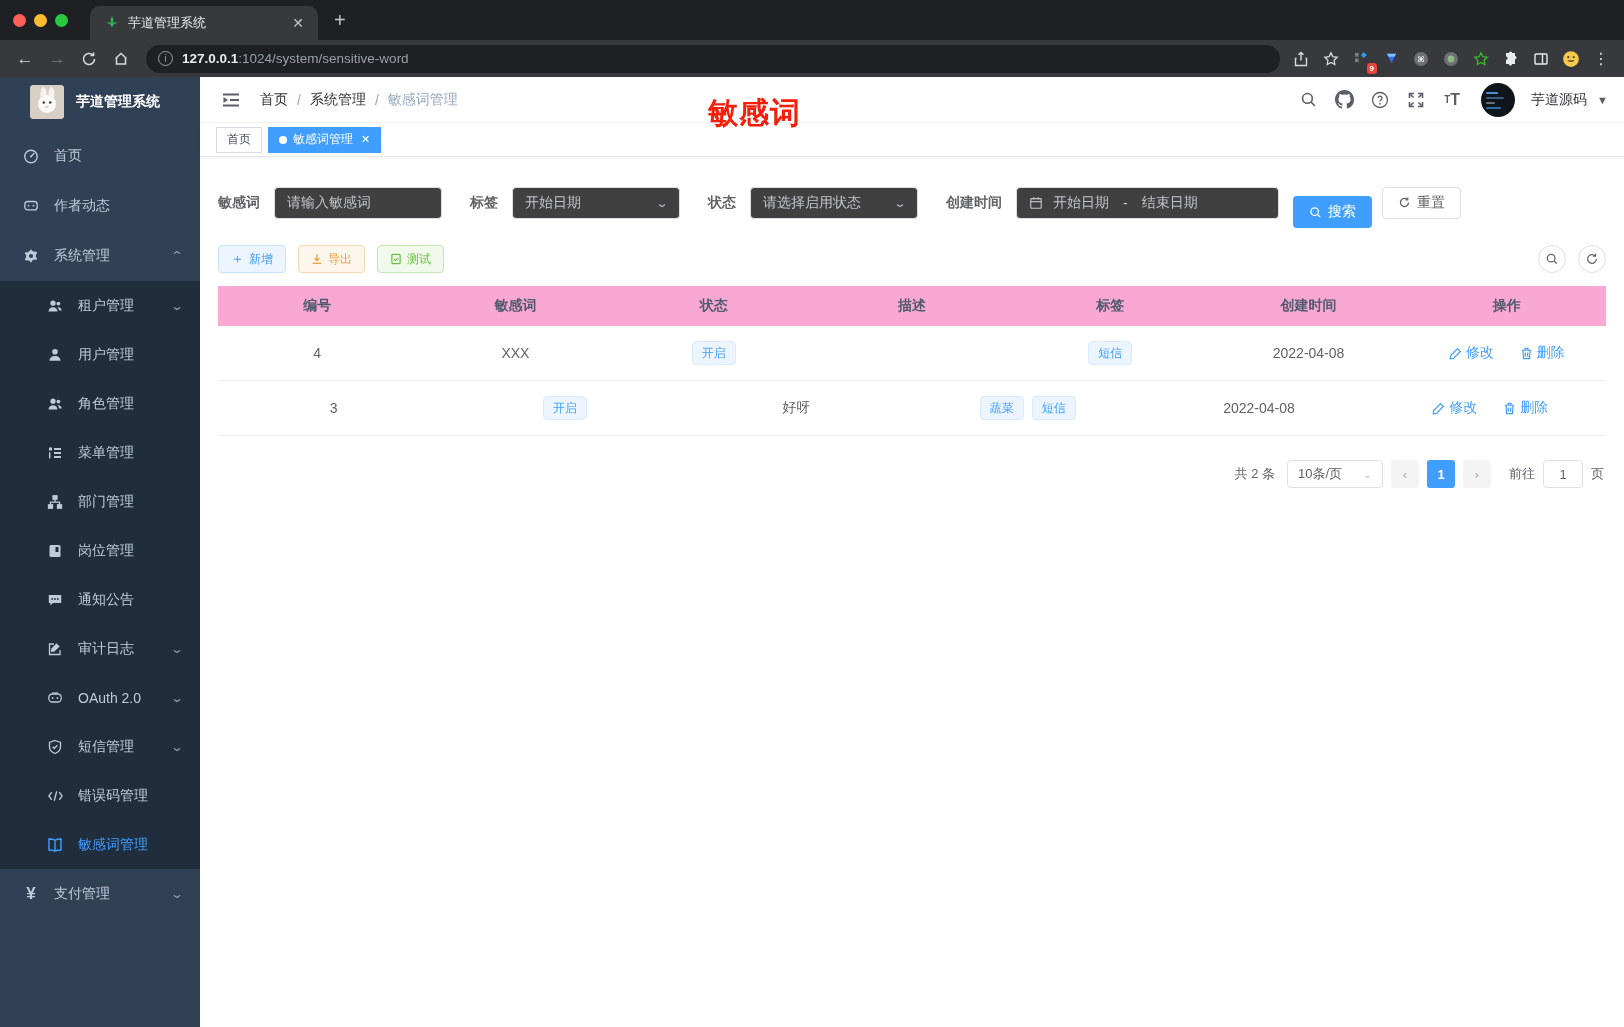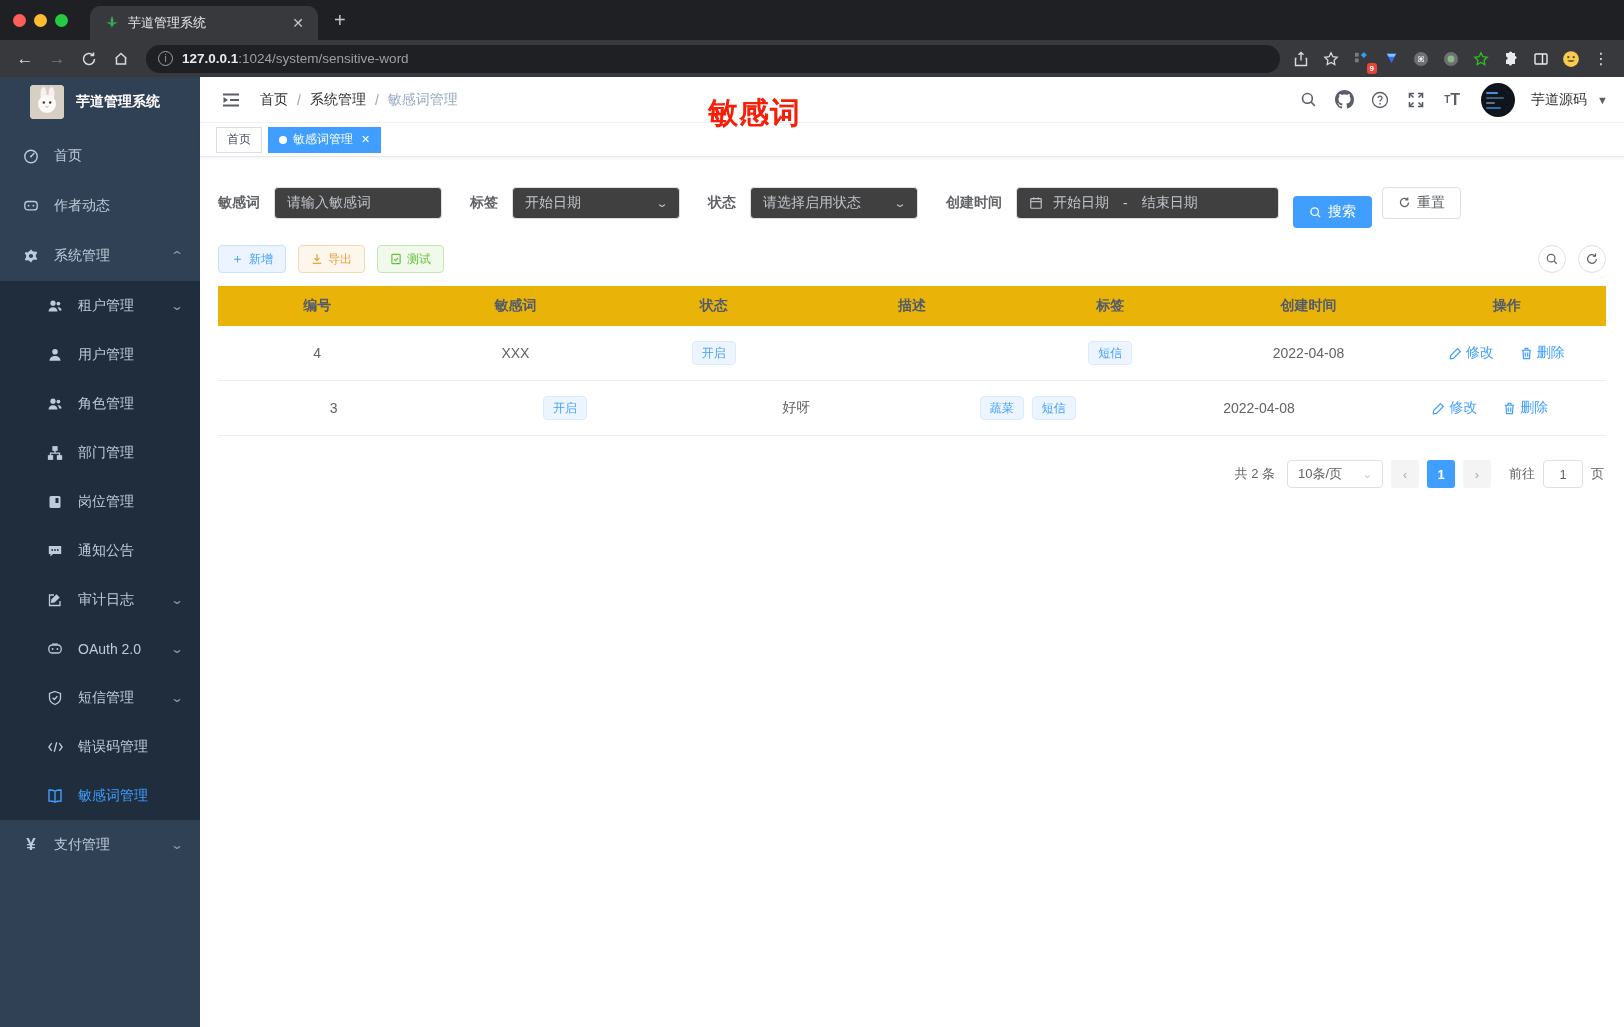--- a/index.html
+++ b/index.html
@@ -100,21 +100,21 @@
   .tbtn-blue { background:#ecf5ff; border-color:#c6e2ff; color:#409eff; }
   .tbtn-yellow { background:#fdf6ec; border-color:#f5dab1; color:#e6a23c; }
   .tbtn-green { background:#f0f9eb; border-color:#c2e7b0; color:#67c23a; }
   .tb-right { margin-left:auto; display:flex; gap:12px; }
   .circ-btn { width:28px; height:28px; border-radius:50%; border:1px solid #dcdfe6; background:#fff;
     display:flex; align-items:center; justify-content:center; color:#606266; cursor:pointer; }
 
   
   .table { margin-top:13px; width:100%; font-size:14px; color:#606266; }
   .tr { display:flex; border-bottom:1px solid #ebeef5; }
-  .tr.head { background:#eab308; border-bottom:none; }
+  .tr.head { background:#f9a8d4; border-bottom:none; }
   .td { flex:1; display:flex; align-items:center; justify-content:center; min-height:48px; padding:4px 8px; text-align:center; }
   .tr.head .td { min-height:40px; font-weight:700; color:#515a6e; }
   .chip { background:#ecf5ff; border:1px solid #d9ecff; color:#409eff; font-size:12px; height:24px;
     display:inline-flex; align-items:center; padding:0 9px; border-radius:4px; margin:11px 4px; }
   .ops { gap:26px; }
   .op { color:#409eff; display:inline-flex; align-items:center; cursor:pointer; font-size:14px; text-decoration:none; }
   .op .op-ic { display:inline-flex; margin-right:4px; }
 
   
   .pagination { display:flex; align-items:center; justify-content:flex-end; margin-top:24px; font-size:13px; color:#606266; gap:8px; padding-right:2px;}
@@ -311,20 +311,33 @@
         <div class="s-item lvl1">
     <span class="s-icon">
             <svg viewBox="0 0 16 16" width="16" height="16" fill="currentColor">
               <circle cx="6" cy="5.2" r="2.6"></circle>
               <path d="M1.5 13.5c0-2.6 2-4.3 4.5-4.3s4.5 1.7 4.5 4.3z"></path>
               <circle cx="11.4" cy="5.6" r="1.9"></circle>
               <path d="M11.3 9.2c2 0 3.3 1.5 3.3 3.4h-2.4a6 6 0 0 0-1.7-3.3z"></path>
             </svg>
           </span>
     <span class="s-label">角色管理</span>
+
+  </div>
+        <div class="s-item lvl1">
+    <span class="s-icon">
+            <svg viewBox="0 0 16 16" width="16" height="16" fill="currentColor">
+              <rect x="2" y="2.5" width="3" height="3"></rect>
+              <rect x="7" y="3" width="7" height="2"></rect>
+              <rect x="7" y="7" width="7" height="2"></rect>
+              <rect x="7" y="11" width="7" height="2"></rect>
+              <rect x="2" y="7.3" width="1.4" height="6.2"></rect>
+            </svg>
+          </span>
+    <span class="s-label">菜单管理</span>
 
   </div>
         <div class="s-item lvl1">
     <span class="s-icon">
             <svg viewBox="0 0 16 16" width="16" height="16" fill="none" stroke="currentColor" stroke-width="1.3">
               <rect x="6" y="1.8" width="4" height="3.4" fill="currentColor"></rect>
               <rect x="1.5" y="10.8" width="4" height="3.4" fill="currentColor"></rect>
               <rect x="10.5" y="10.8" width="4" height="3.4" fill="currentColor"></rect>
               <path d="M8 5.2v3M3.5 10.8V8.2h9v2.6"></path>
             </svg>

